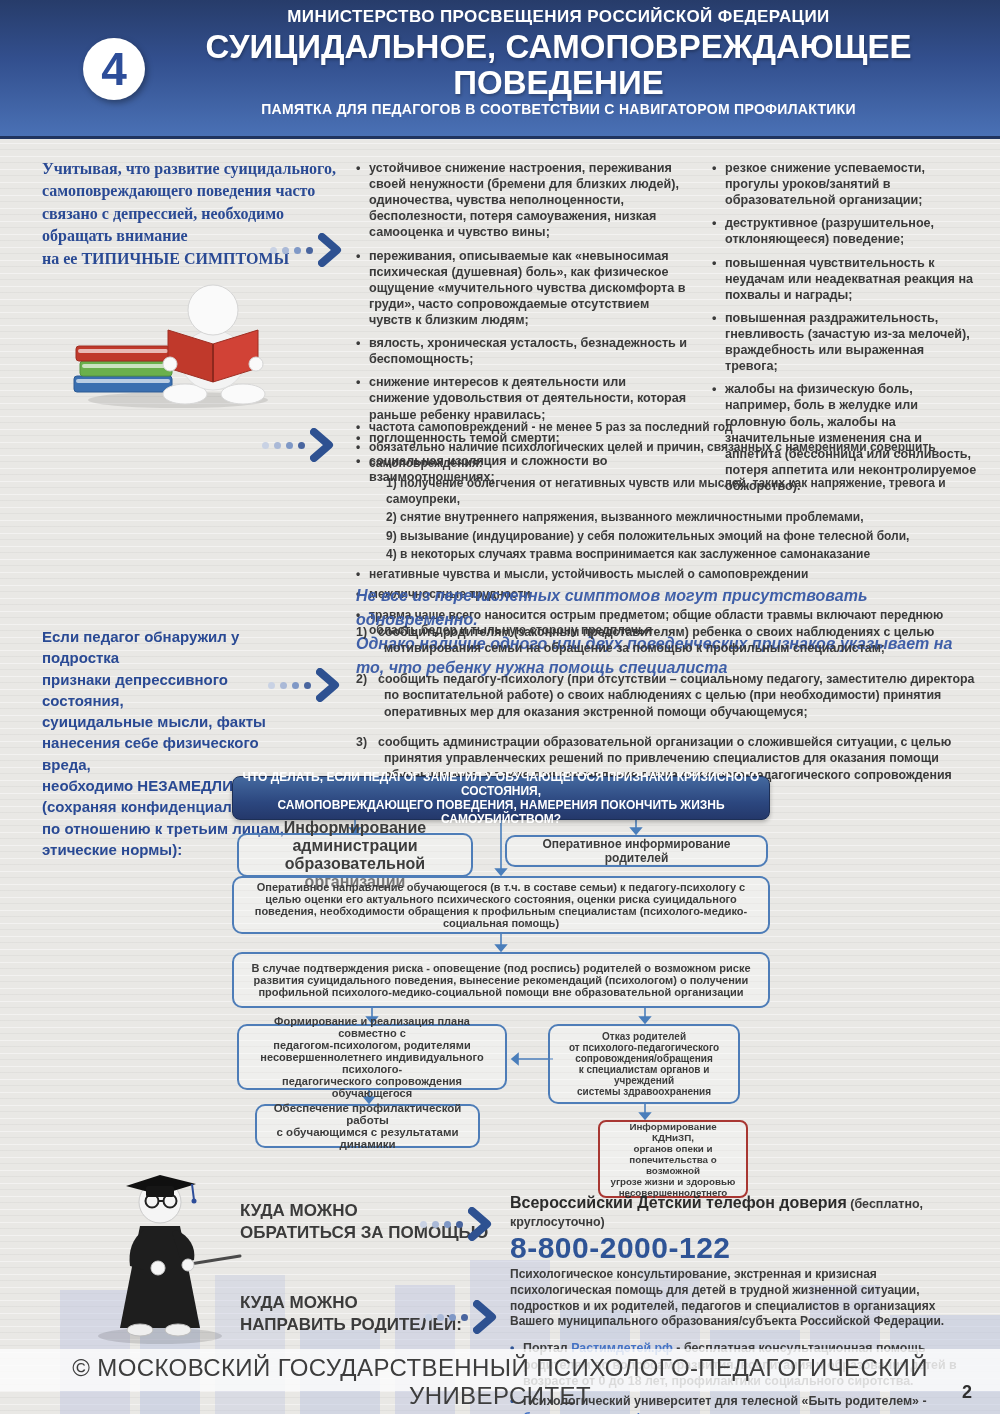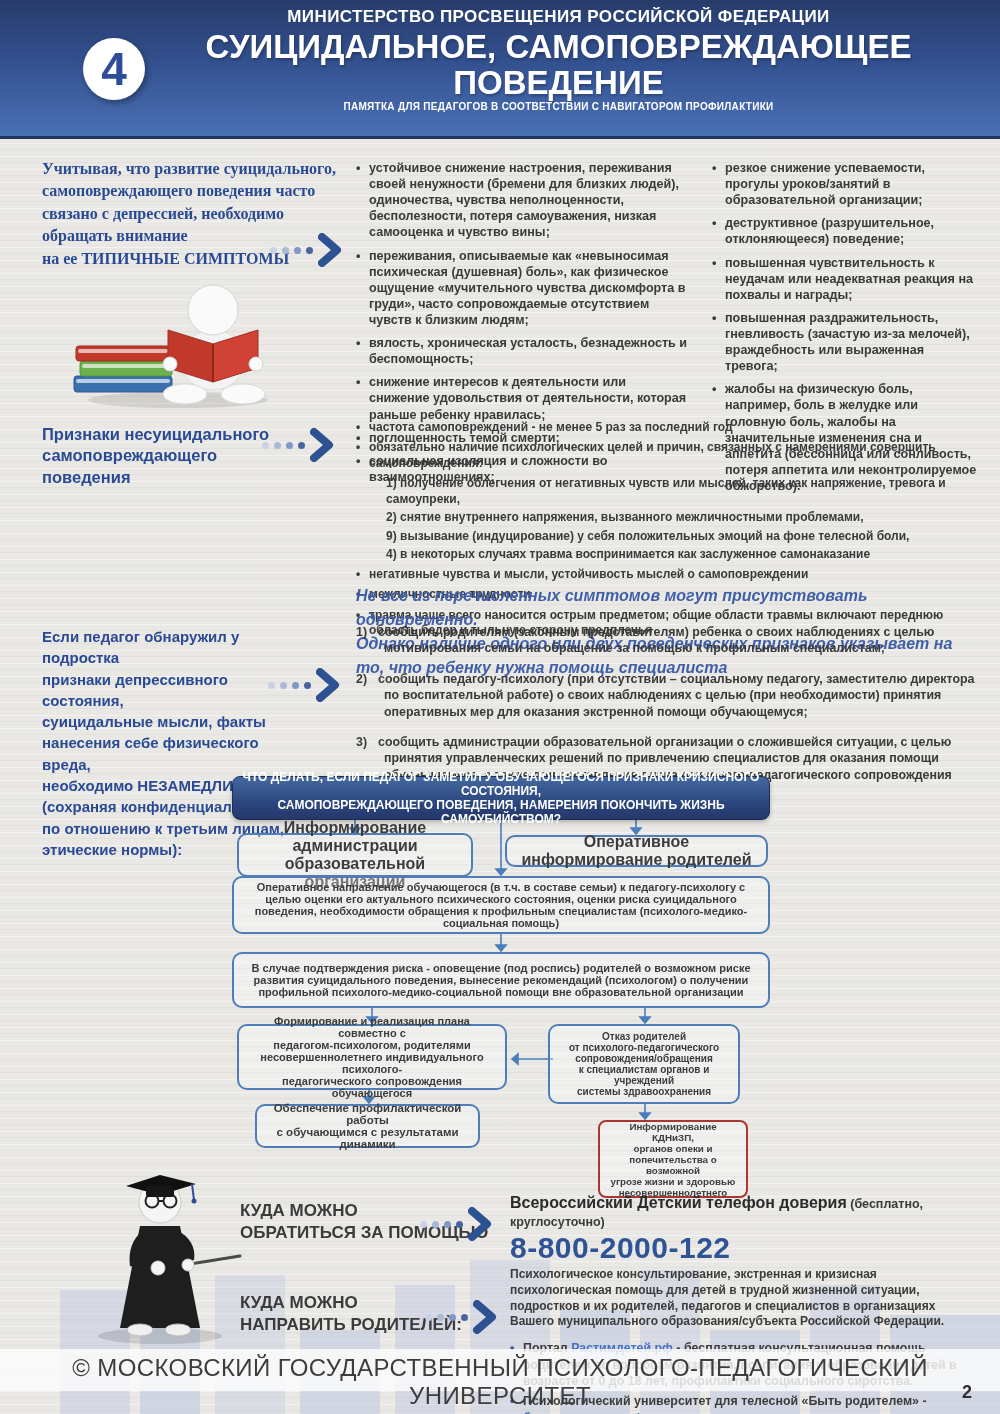--- a/index.html
+++ b/index.html
@@ -15,21 +15,21 @@
   .hdr{position:absolute;left:0;top:0;width:1000px;height:139px;
     background:linear-gradient(180deg,#273c6a 0%,#33508f 45%,#4a71b5 100%);
     border-bottom:3px solid #20345f;box-sizing:border-box;}
   .badge{position:absolute;left:83px;top:38px;width:62px;height:62px;border-radius:50%;
     background:#fff;display:flex;align-items:center;justify-content:center;
     color:#2d4d99;font-size:46px;font-weight:bold;box-shadow:2px 3px 6px rgba(0,0,0,.35);}
   .hdr-text{position:absolute;left:125px;right:8px;top:7px;text-align:center;color:#fff;}
   .ministry{font-size:17px;font-weight:bold;letter-spacing:.4px;}
   .main-title{font-size:33px;font-weight:bold;line-height:1.08;margin-top:2px;white-space:pre-line;
     text-shadow:1px 2px 3px rgba(0,0,0,.25);}
-  .subtitle{font-size:10px;font-weight:bold;letter-spacing:.3px;margin-top:1px;}
+  .subtitle{font-size:14px;font-weight:bold;letter-spacing:.3px;margin-top:1px;}
   
   .blue-lead{color:#2a4a94;font-weight:bold;white-space:pre-line;}
   .motif{position:absolute;display:inline-flex;align-items:center;gap:5px;}
   .motif i{width:7px;height:7px;border-radius:50%;display:block;}
   .motif .m1{background:#c9d2e4}.motif .m2{background:#aab9d7}
   .motif .m3{background:#7f98c6}.motif .m4{background:#49659f}
   .blist{list-style:none;margin:0;padding:0;font-size:12.6px;font-weight:bold;line-height:1.28;color:#3a3a3a;}
   .blist li{position:relative;padding-left:13px;margin-bottom:7px;}
   .blist li::before{content:"•";position:absolute;left:0;top:0;}
   
@@ -53,21 +53,21 @@
   
   .fc{position:absolute;left:232px;top:776px;width:538px;height:424px;}
   .fc-lines{position:absolute;left:0;top:0;}
   .fcbox{position:absolute;box-sizing:border-box;border:2px solid #4e7db8;border-radius:10px;
     background:rgba(255,255,255,.30);display:flex;align-items:center;justify-content:center;
     text-align:center;font-weight:bold;color:#3c3c3c;padding:2px 8px;white-space:pre-line;}
   .fc-title{left:0;top:0;width:538px;height:44px;font-size:12px;color:#fff;border:1px solid #1d2f55;
     border-radius:8px;background:linear-gradient(180deg,#44699f 0%,#2c477f 60%,#24386b 100%);
     box-shadow:0 2px 4px rgba(0,0,0,.25);}
   .fc-admin{left:5px;top:57px;width:236px;height:44px;font-size:16px;}
-  .fc-parents{left:273px;top:59px;width:263px;height:32px;font-size:16px;}
+  .fc-parents{left:273px;top:59px;width:263px;height:32px;font-size:12px;}
   .fc-referral{left:0;top:100px;width:538px;height:58px;font-size:11px;}
   .fc-risk{left:0;top:176px;width:538px;height:56px;font-size:11px;}
   .fc-plan{left:5px;top:248px;width:270px;height:66px;font-size:11px;}
   .fc-refusal{left:316px;top:248px;width:192px;height:80px;font-size:10px;}
   .fc-prevent{left:23px;top:328px;width:225px;height:44px;font-size:11.5px;}
   .fc-kdn{left:366px;top:344px;width:150px;height:78px;font-size:9.8px;border-color:#a83732;border-radius:8px;}
   
   .fig-teacher{position:absolute;left:78px;top:1168px;}
   .help-h1{position:absolute;left:240px;top:1200px;width:260px;font-size:17px;font-weight:bold;
     color:#3b3b3b;line-height:1.3;white-space:pre-line;}
@@ -151,22 +151,20 @@
   </ul>
 
   <ul class="blist col2">
     <li>резкое снижение успеваемости, прогулы уроков/занятий в образовательной организации;</li>
     <li>деструктивное (разрушительное, отклоняющееся) поведение;</li>
     <li>повышенная чувствительность к неудачам или неадекватная реакция на похвалы и награды;</li>
     <li>повышенная раздражительность, гневливость (зачастую из-за мелочей), враждебность или выраженная тревога;</li>
     <li>жалобы на физическую боль, например, боль в желудке или головную боль, жалобы на значительные изменения сна и аппетита (бессонница или сонливость, потеря аппетита или неконтролируемое обжорство).</li>
   </ul>
 
-  <div class="sec2-head blue-lead">Признаки несуицидального
-самоповреждающего поведения</div>
 
   <span class="motif" style="left:262px;top:428px;">
     <i class="m1"></i>
       <i class="m2"></i>
       <i class="m3"></i>
       <i class="m4"></i>
     <svg width="24" height="34" viewBox="0 0 24 34">
       <path d="M4 4 L19 17 L4 30" fill="none" stroke="#2e5191" stroke-width="8" stroke-linecap="round" stroke-linejoin="round"></path>
     </svg>
   </span>

